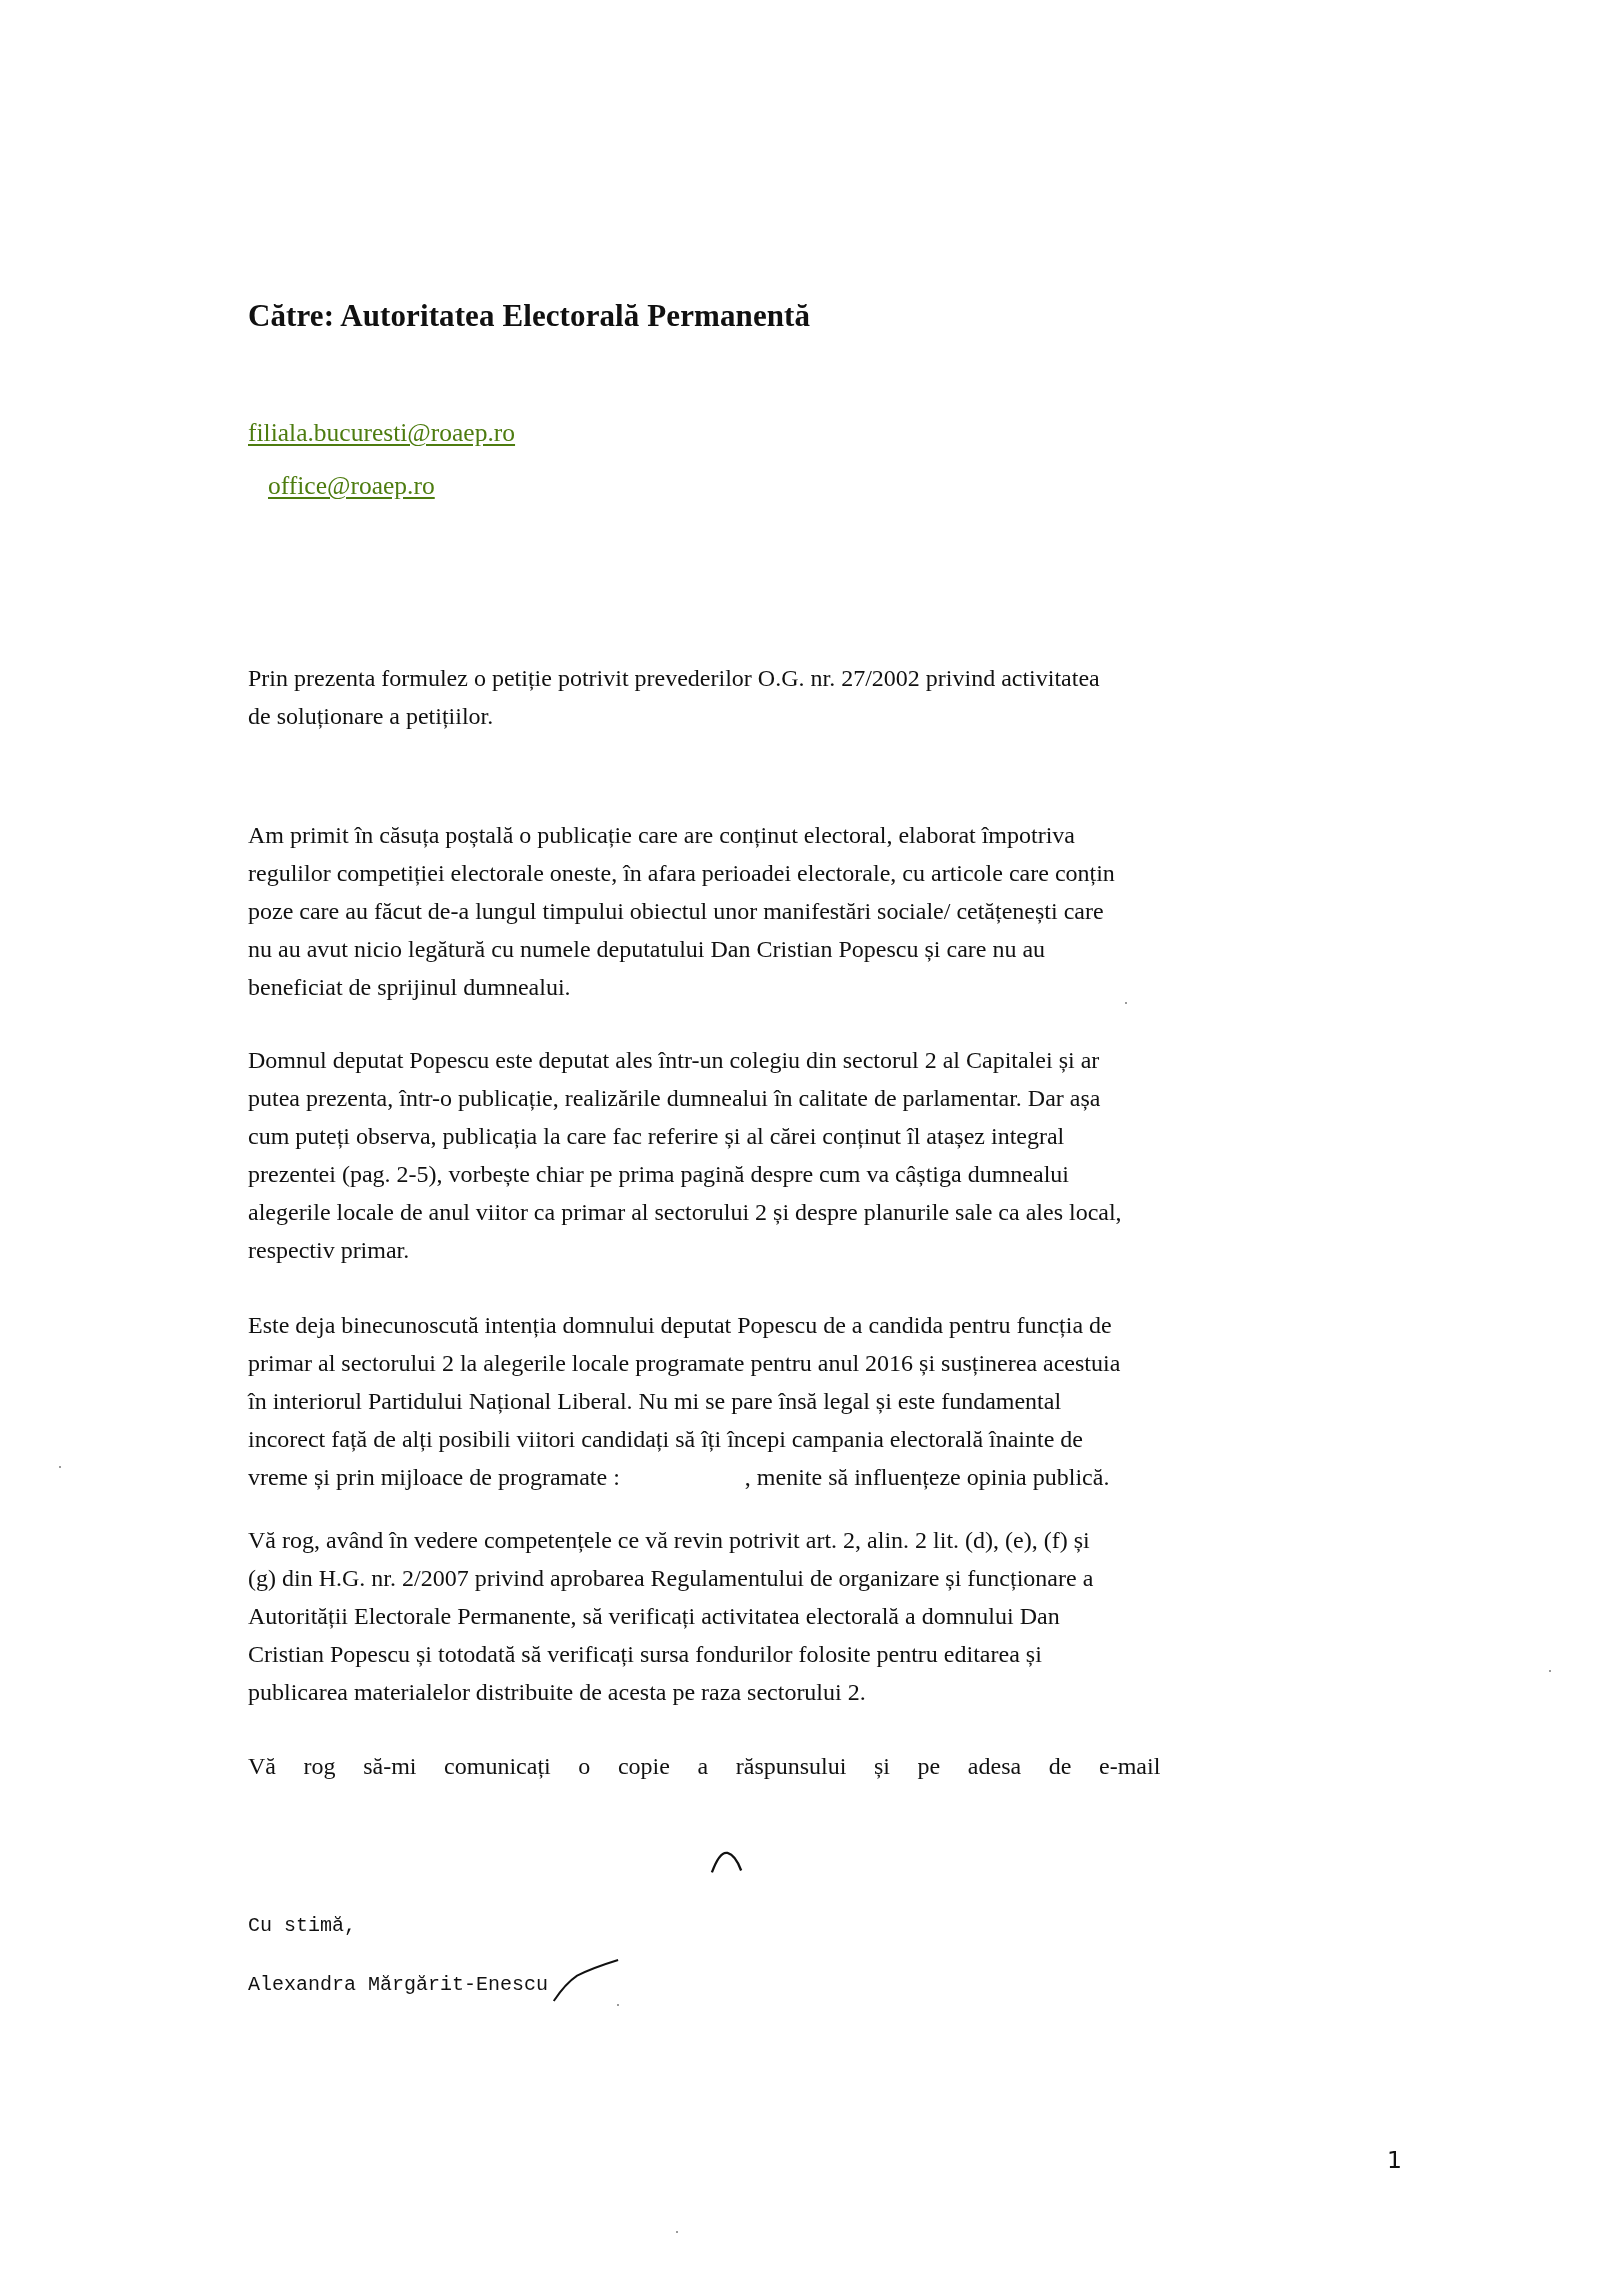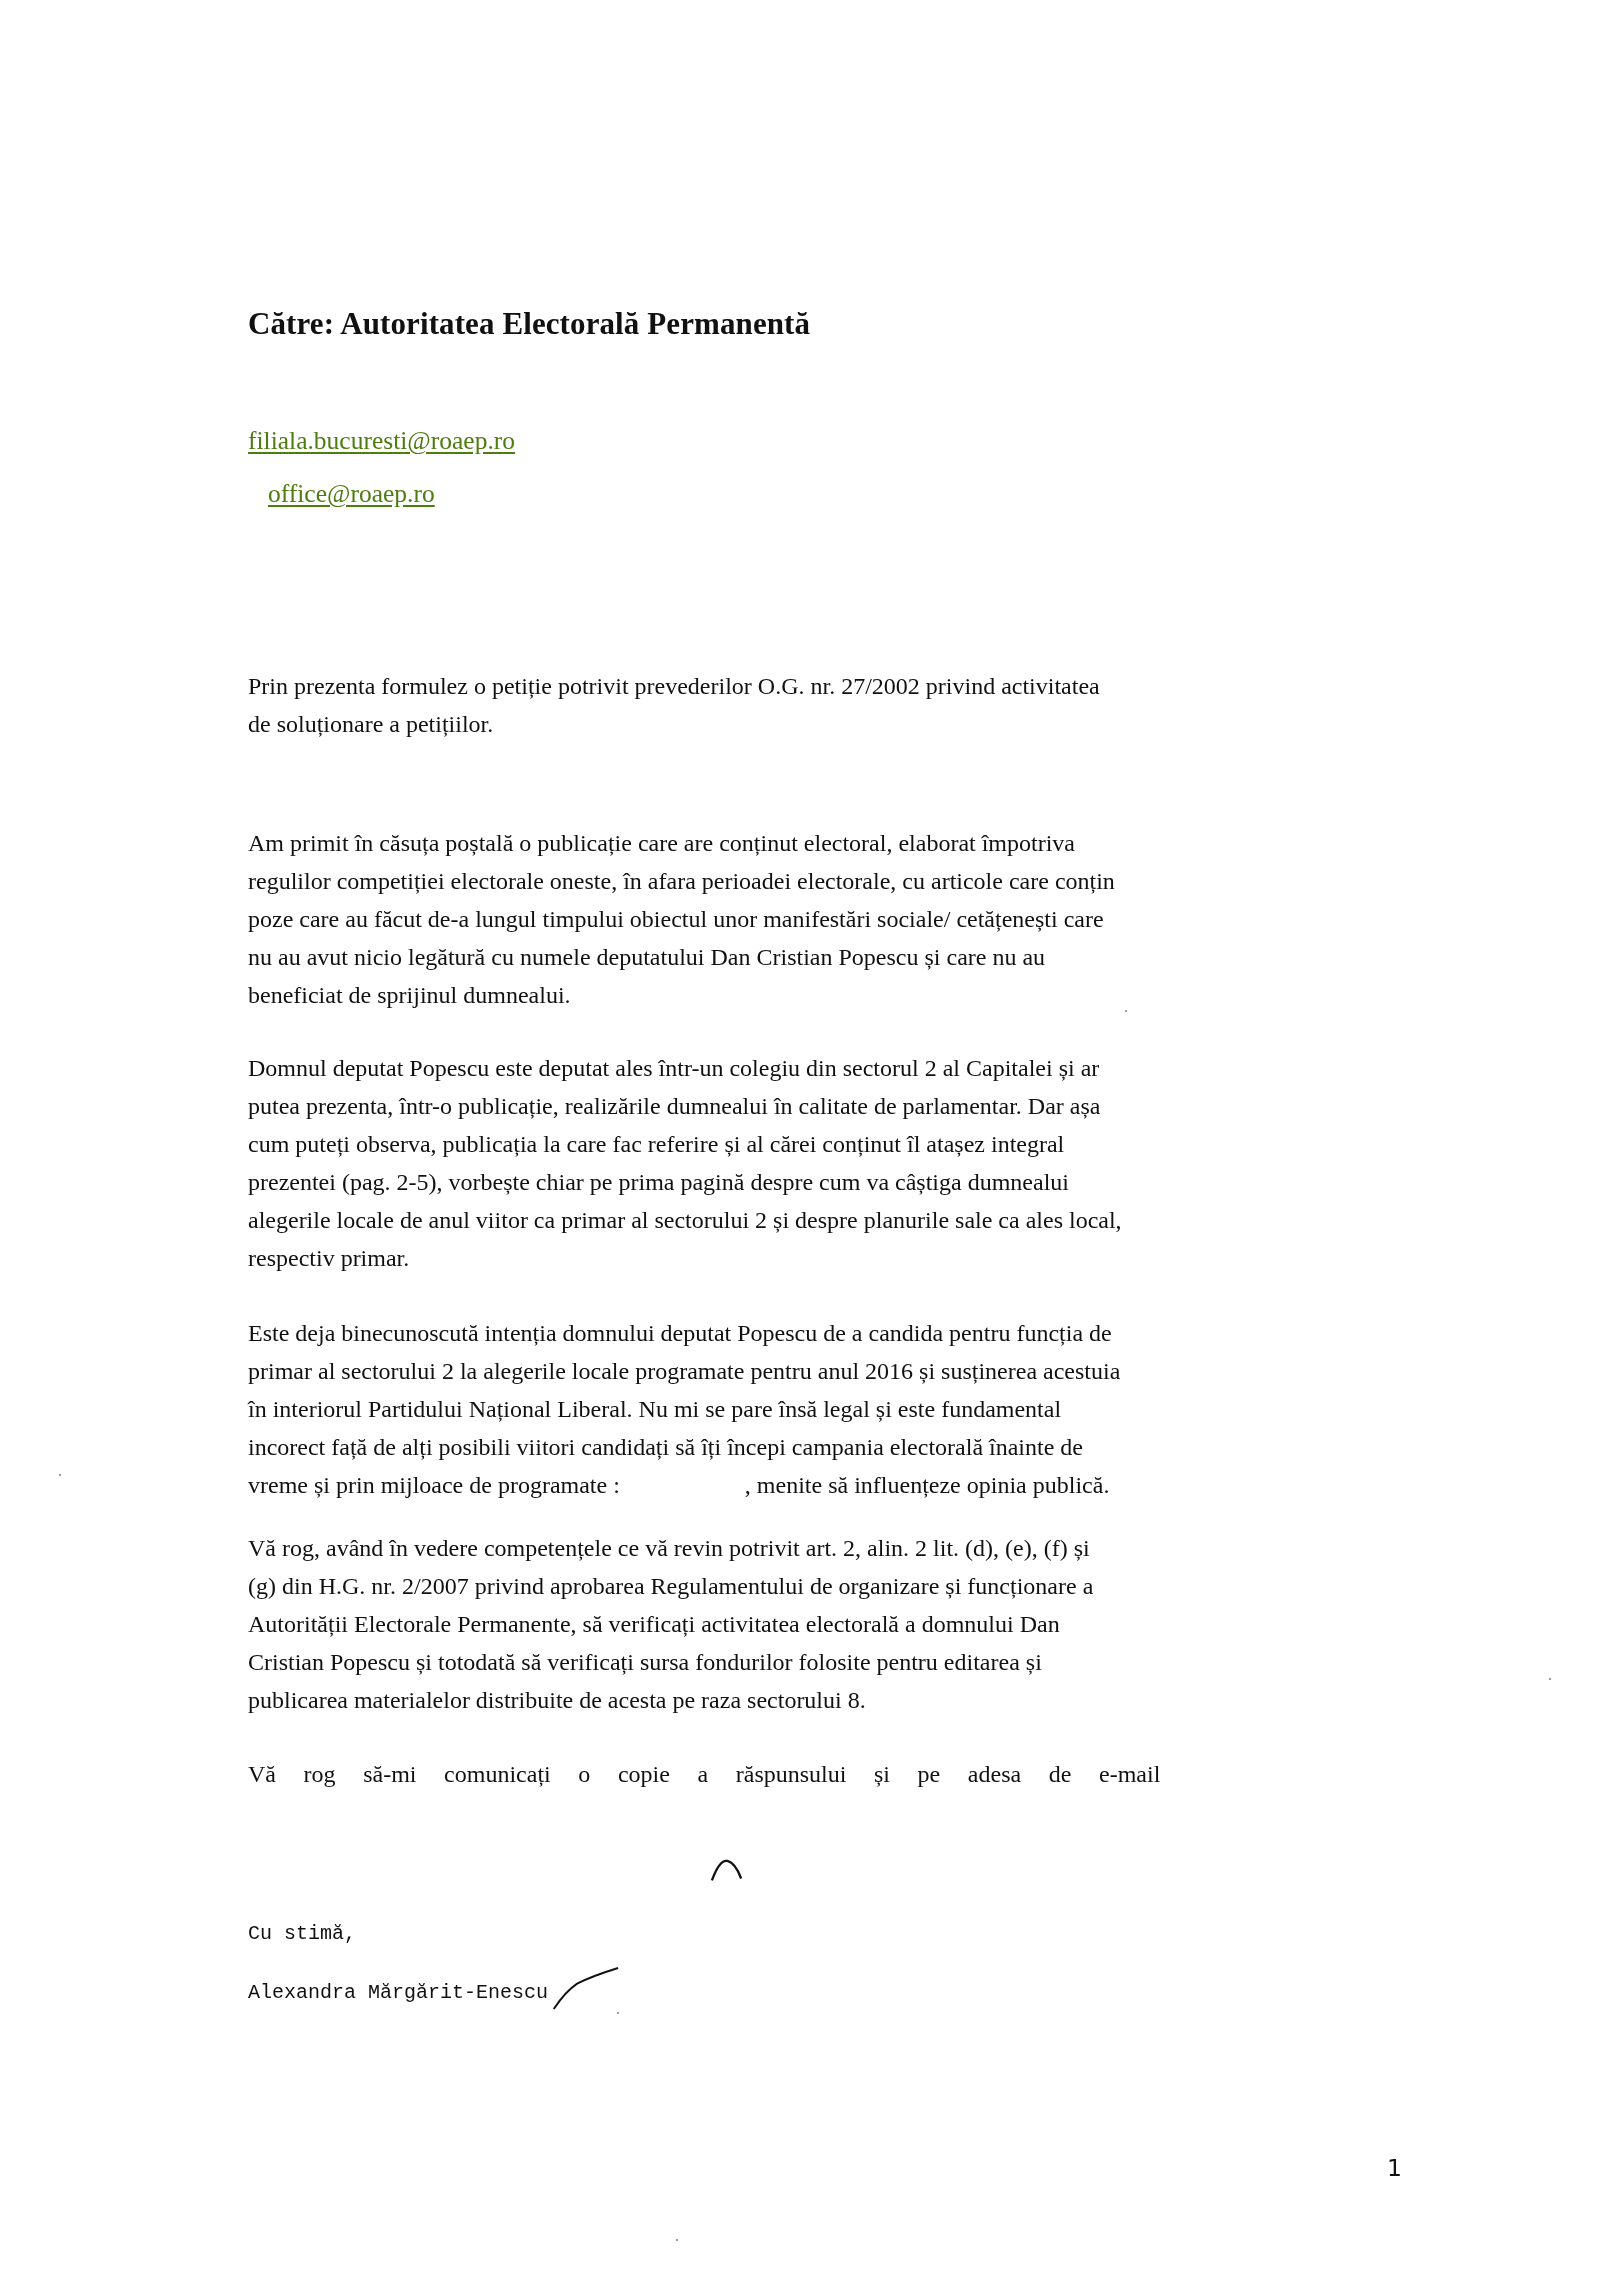--- a/index.html
+++ b/index.html
@@ -10,21 +10,21 @@
     body {
       width: 1621px;
       height: 2294px;
       position: relative;
       overflow: hidden;
       font-family: "Liberation Serif", "DejaVu Serif", serif;
       color: #111111;
     }
     .page {
       position: absolute;
-      left: 0; top: 12px;
+      left: 0; top: 4px;
       width: 1621px; height: 1896px;
     }
     .heading {
       position: absolute;
       left: 248px;
       font-weight: bold;
       font-size: 31px;
       line-height: 39px;
       white-space: nowrap;
       letter-spacing: 0.1px;
@@ -132,21 +132,21 @@
     <span class="line">
       <span>vreme și prin mijloace de programate :</span><span class="redacted-gap"></span><span>, menite să influențeze opinia publică.</span>
     </span>
   </div>
 
   <div class="para" style="top:1517px;">
     <span class="line">Vă rog, având în vedere competențele ce vă revin potrivit art. 2, alin. 2 lit. (d), (e), (f) și</span>
     <span class="line">(g) din H.G. nr. 2/2007 privind aprobarea Regulamentului de organizare și funcționare a</span>
     <span class="line">Autorității Electorale Permanente, să verificați activitatea electorală a domnului Dan</span>
     <span class="line">Cristian Popescu și totodată să verificați sursa fondurilor folosite pentru editarea și</span>
-    <span class="line">publicarea materialelor distribuite de acesta pe raza sectorului 8.</span>
+    <span class="line">publicarea materialelor distribuite de acesta pe raza sectorului 2.</span>
   </div>
 
   <div class="para" style="top:1743px; word-spacing:21.6px;">
     <span class="line">Vă rog să-mi comunicați o copie a răspunsului și pe adesa de e-mail</span>
   </div>
 
   <svg class="center-mark" viewBox="0 0 40 26">
     <path d="M4 24 Q 12 2 20 4 Q 28 6 34 22" fill="none" stroke="#111" stroke-width="2.4"></path>
   </svg>
 

